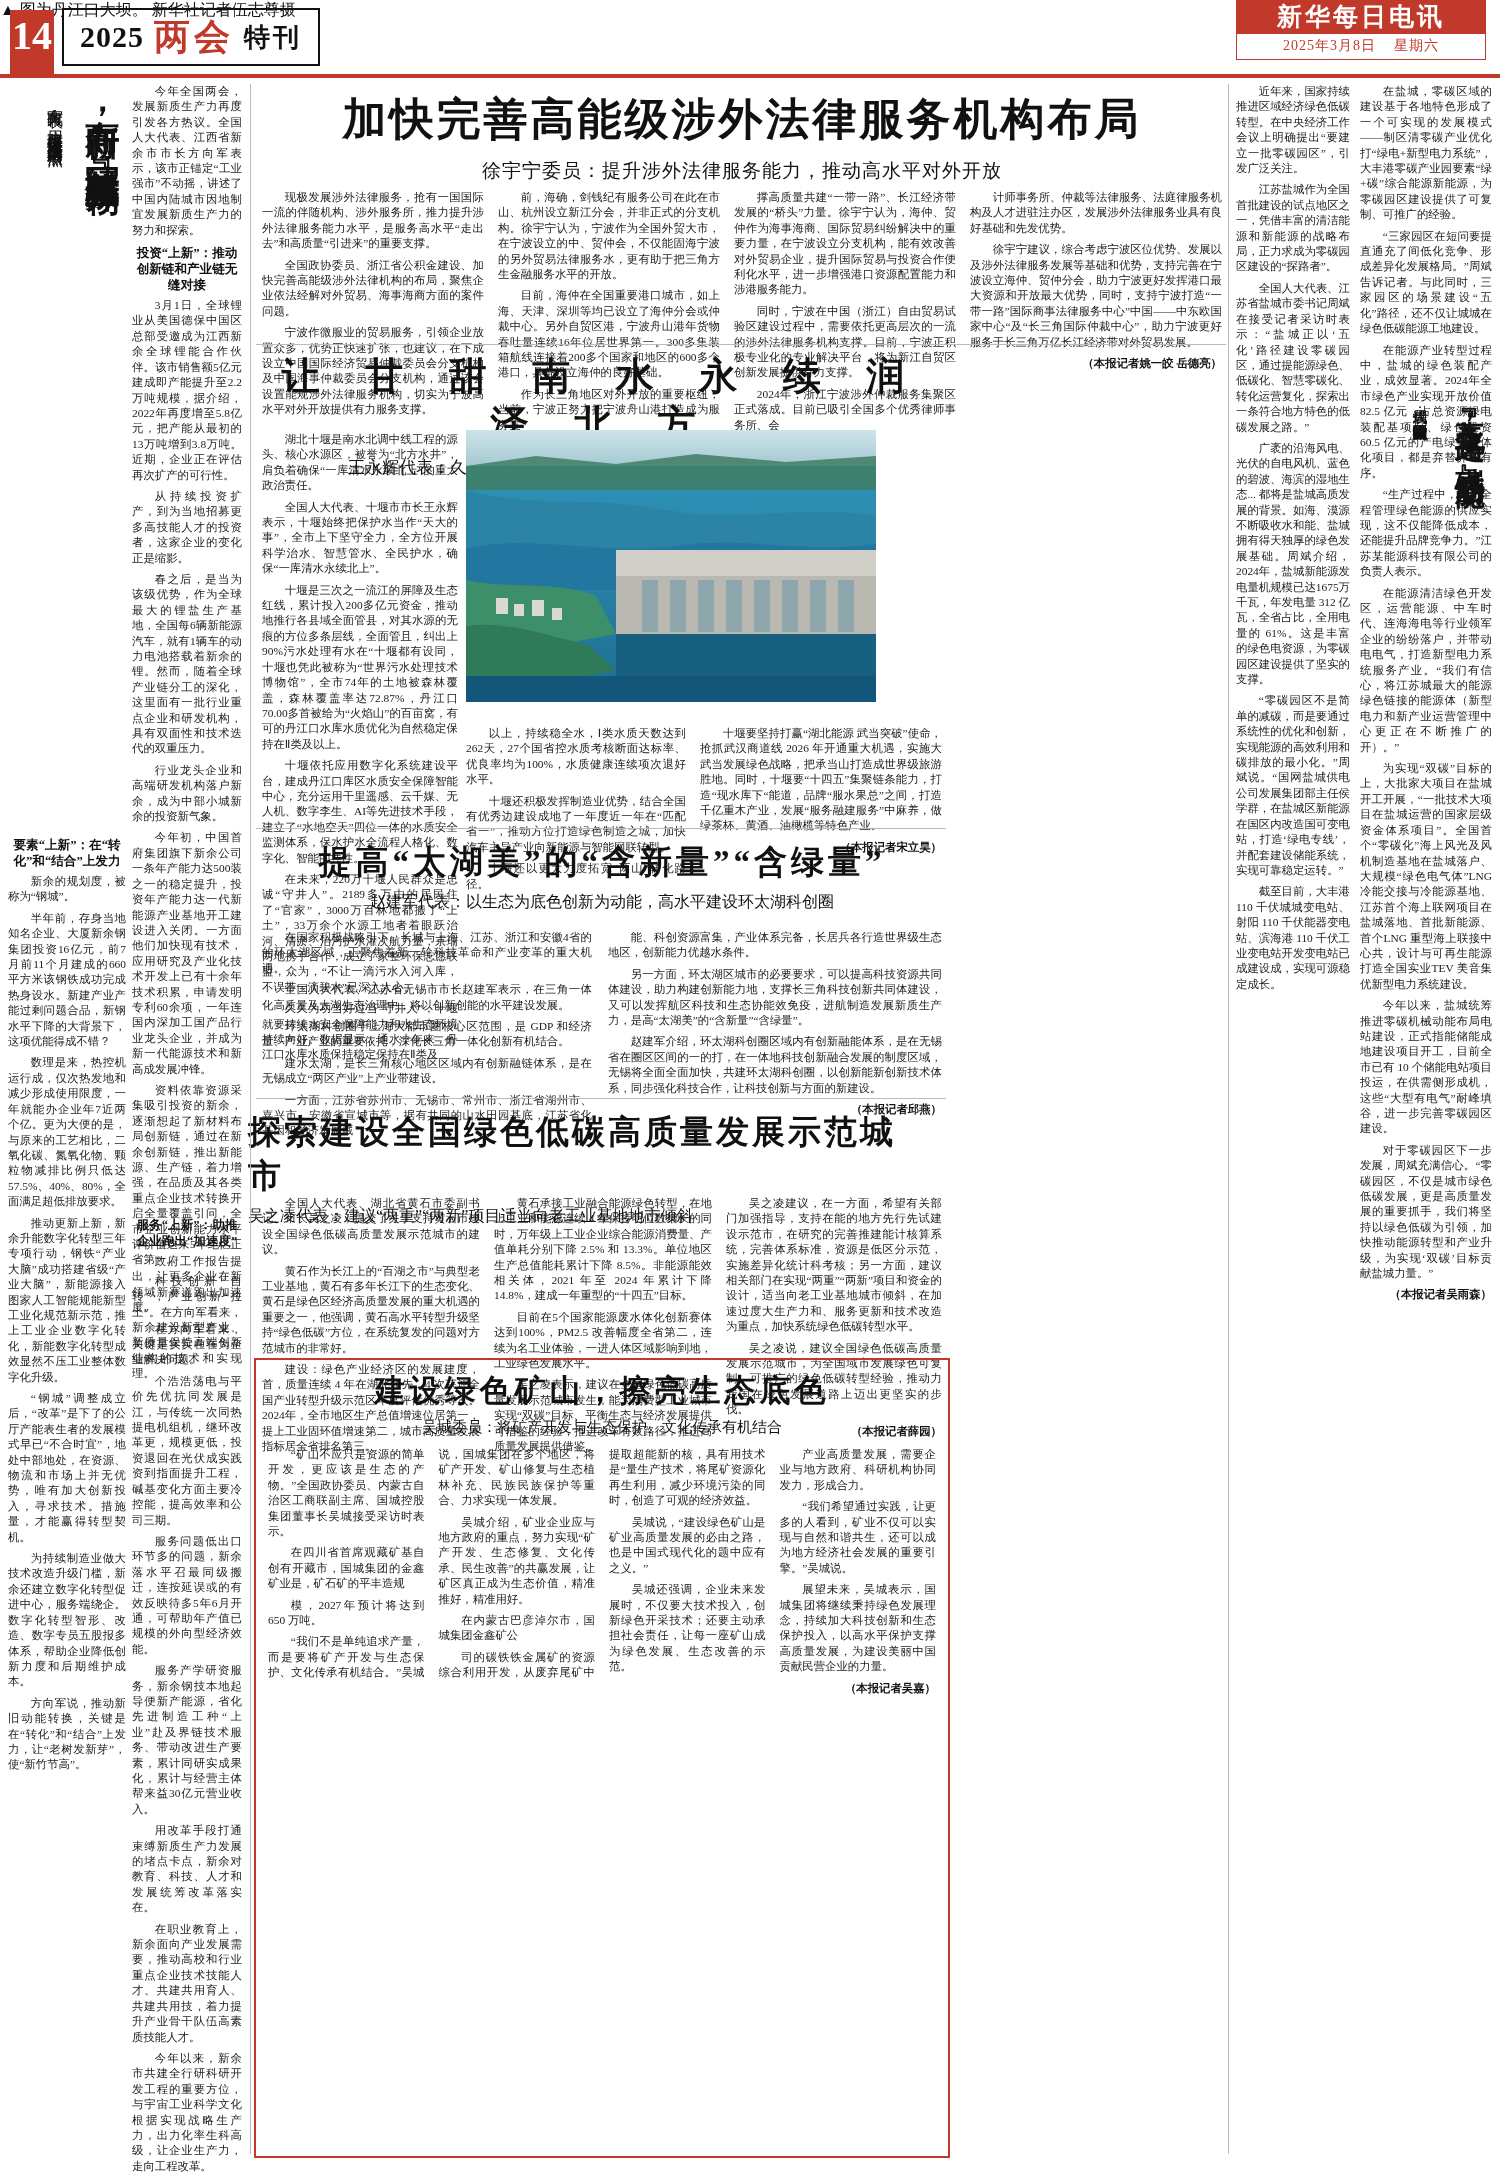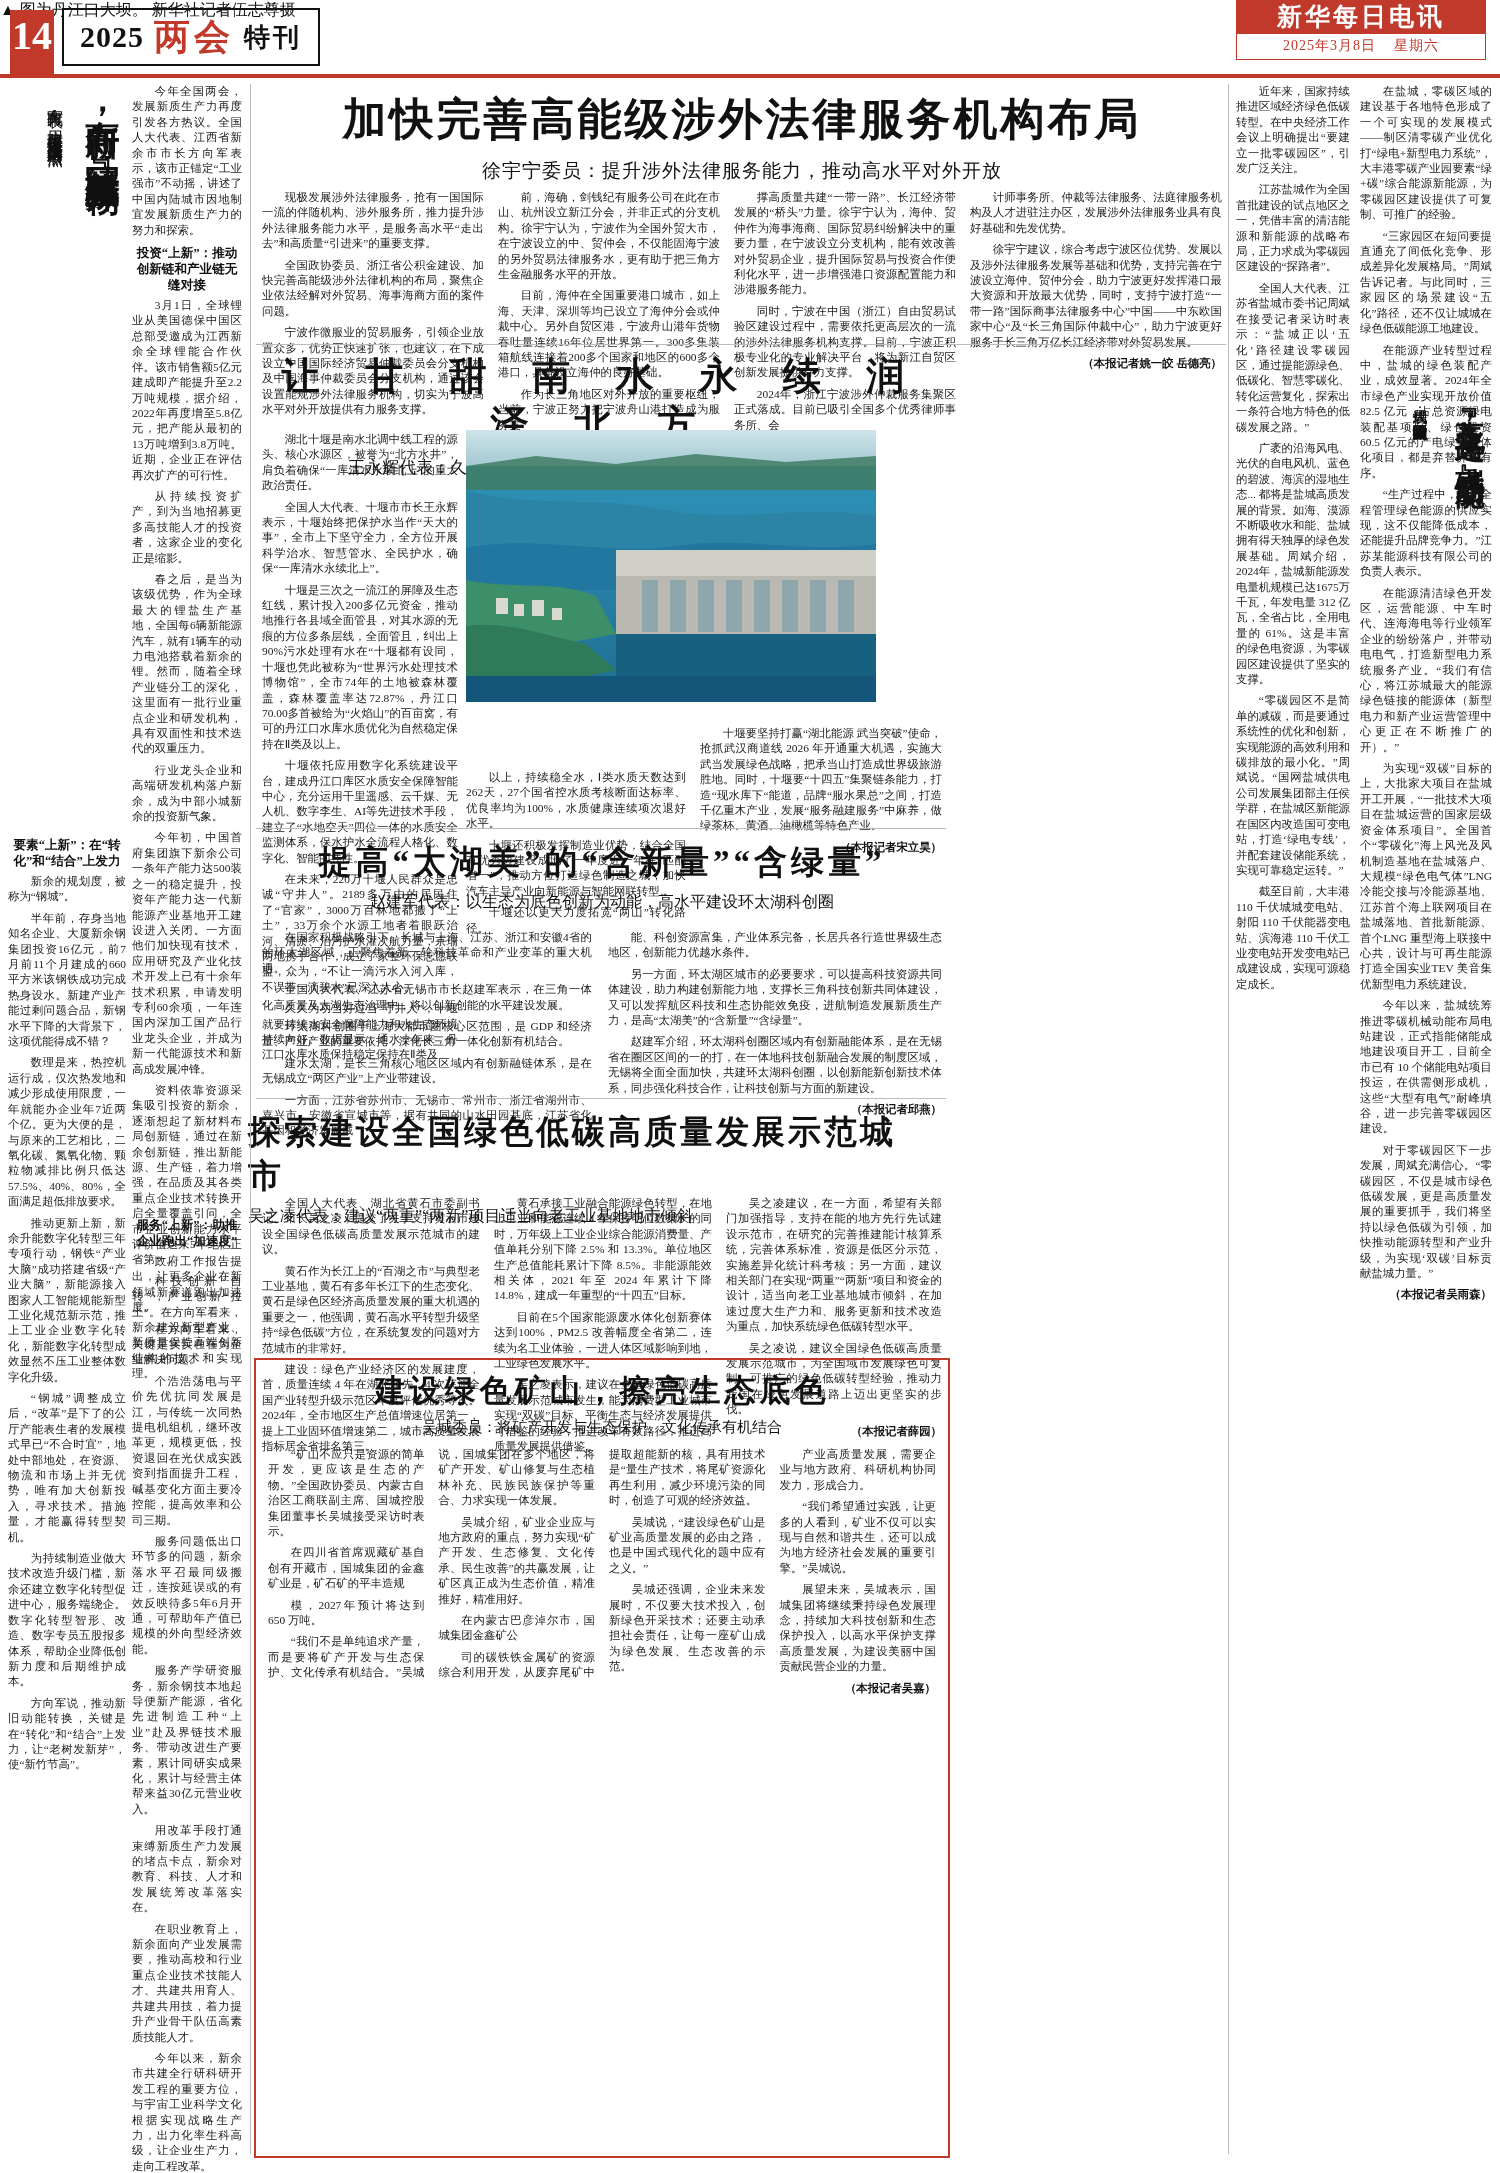--- a/index.html
+++ b/index.html
@@ -215,21 +215,21 @@
         <rect x="30" y="168" width="12" height="16"></rect>
           <rect x="48" y="174" width="10" height="12"></rect>
         <rect x="66" y="170" width="12" height="16"></rect>
           <rect x="86" y="178" width="10" height="12"></rect>
       </g>
       <rect x="0" y="246" width="410" height="26" fill="#14557a"></rect>
     </svg>
   </div>
   <div class="cap">▲ 图为丹江口大坝。  新华社记者伍志尊摄</div>
 
-  <div class="tcol" style="left:466px;top:726px;width:220px;margin-top:44px;">
+  <div class="tcol" style="left:466px;top:726px;width:220px;">
     <p class="b">以上，持续稳全水，Ⅰ类水质天数达到262天，27个国省控水质考核断面达标率、优良率均为100%，水质健康连续项次退好水平。</p>
     <p class="b">十堰还积极发挥制造业优势，结合全国有优秀边建设成地了一年度近一年在“匹配省一”，推动方位打造绿色制造之城，加快汽车主导产业向新能源与智能网联转型。</p>
     <p class="b">十堰还以更大力度拓宽“两山”转化路径。</p>
   </div>
   <div class="tcol" style="left:700px;top:726px;width:242px;">
     <p class="b">十堰要坚持打赢“湖北能源  武当突破”使命，抢抓武汉商道线 2026 年开通重大机遇，实施大武当发展绿色战略，把承当山打造成世界级旅游胜地。同时，十堰要“十四五”集聚链条能力，打造“现水库下“能道，品牌“服水果总”之间，打造千亿重木产业，发展“服务融建服务”中麻养，做绿茶杯、黄酒、油橄榄等特色产业。</p>
     <div class="credit">（本报记者宋立昊）</div>
   </div>
 
   <div class="hairline" style="left:256px;top:828px;width:690px;height:1px;"></div>

